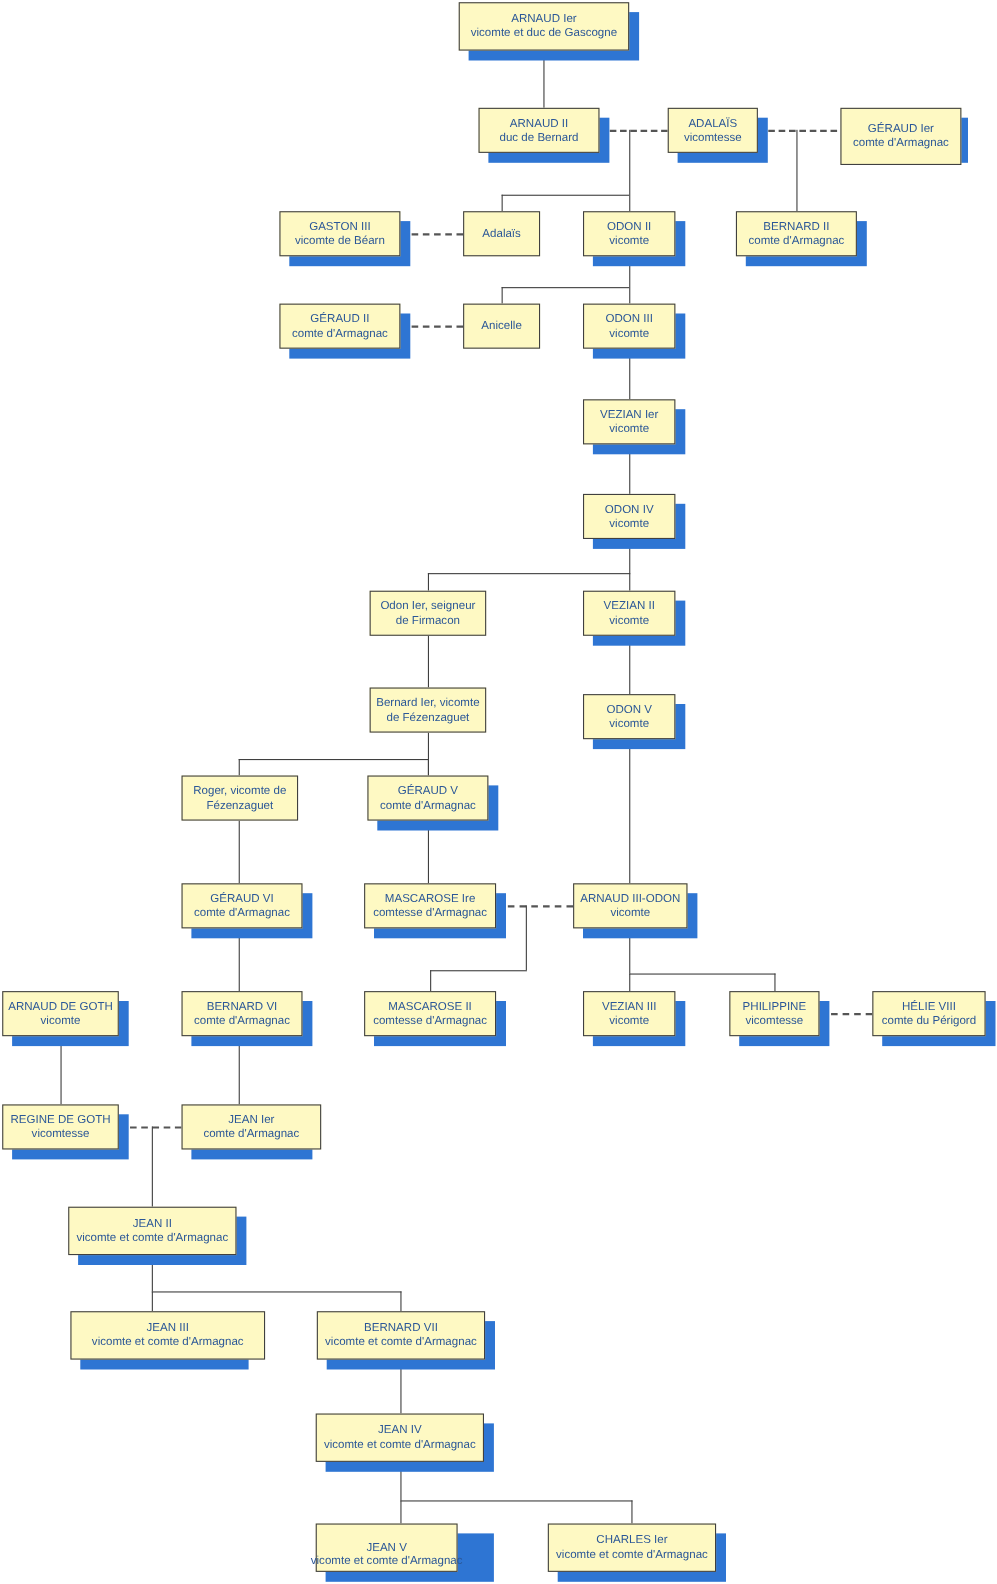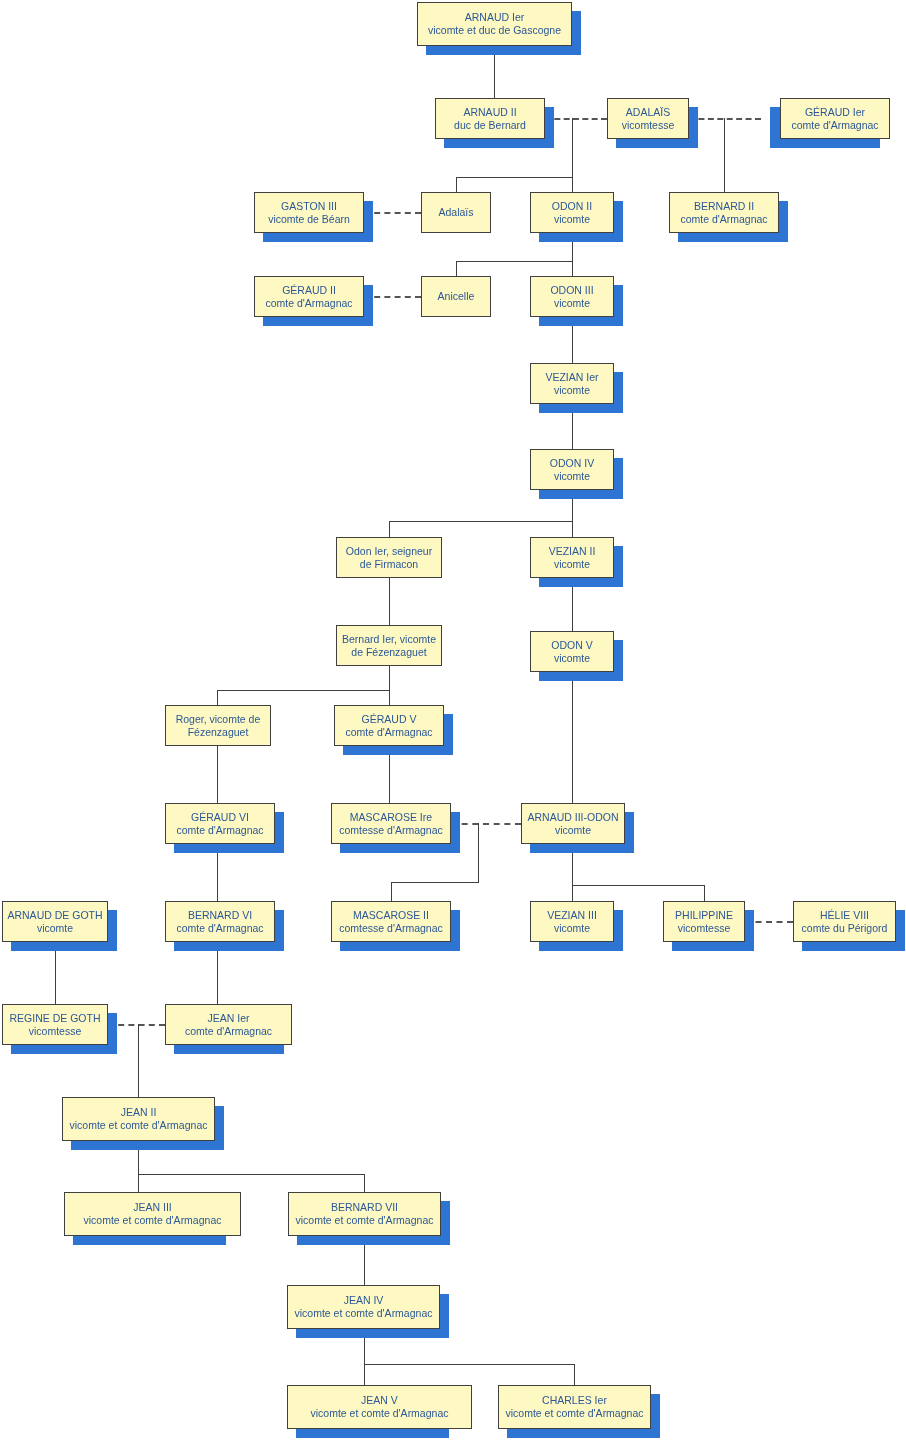--- a/index.html
+++ b/index.html
@@ -119,21 +119,21 @@
       <div class="node wrap" style="left: 435px; top: 98px; width: 110px; height: 41px;">
         <span class="l1">ARNAUD II</span>
         <span class="l2">duc de Bernard</span>
       </div>
       <div class="shadow" style="left: 616px; top: 107px; width: 82px; height: 41px;"></div>
       <div class="node wrap" style="left: 607px; top: 98px; width: 82px; height: 41px;">
         <span class="l1">ADALAÏS</span>
         <span class="l2">vicomtesse</span>
       </div>
       <div class="shadow" style="left: 770px; top: 107px; width: 110px; height: 41px;"></div>
-      <div class="node wrap" style="left: 780px; top: 98px; width: 110px; height: 41px;">
+      <div class="node wrap" style="left: 764px; top: 98px; width: 110px; height: 52px;">
         <span class="l1">GÉRAUD Ier</span>
         <span class="l2">comte d'Armagnac</span>
       </div>
       <div class="shadow" style="left: 263px; top: 201px; width: 110px; height: 41px;"></div>
       <div class="node wrap" style="left: 254px; top: 192px; width: 110px; height: 41px;">
         <span class="l1">GASTON III</span>
         <span class="l2">vicomte de Béarn</span>
       </div>
       <div class="node wrap" style="left: 421px; top: 192px; width: 70px; height: 41px;">
         <span class="l1">Adalaïs</span>
@@ -267,21 +267,21 @@
       <div class="node" style="left: 288px; top: 1192px; width: 153px; height: 44px;">
         <span class="l1">BERNARD VII</span>
         <span class="l2">vicomte et comte d'Armagnac</span>
       </div>
       <div class="shadow" style="left: 296px; top: 1294px; width: 153px; height: 44px;"></div>
       <div class="node" style="left: 287px; top: 1285px; width: 153px; height: 44px;">
         <span class="l1">JEAN IV</span>
         <span class="l2">vicomte et comte d'Armagnac</span>
       </div>
       <div class="shadow" style="left: 296px; top: 1394px; width: 153px; height: 44px;"></div>
-      <div class="node" style="left: 287px; top: 1385px; width: 185px; height: 44px;">
+      <div class="node" style="left: 287px; top: 1385px; width: 129px; height: 44px; justify-content: flex-end;">
         <span class="l1">JEAN V</span>
         <span class="l2">vicomte et comte d'Armagnac</span>
       </div>
       <div class="shadow" style="left: 507px; top: 1394px; width: 153px; height: 44px;"></div>
       <div class="node" style="left: 498px; top: 1385px; width: 153px; height: 44px;">
         <span class="l1">CHARLES Ier</span>
         <span class="l2">vicomte et comte d'Armagnac</span>
       </div>
     </div>
 </div>

